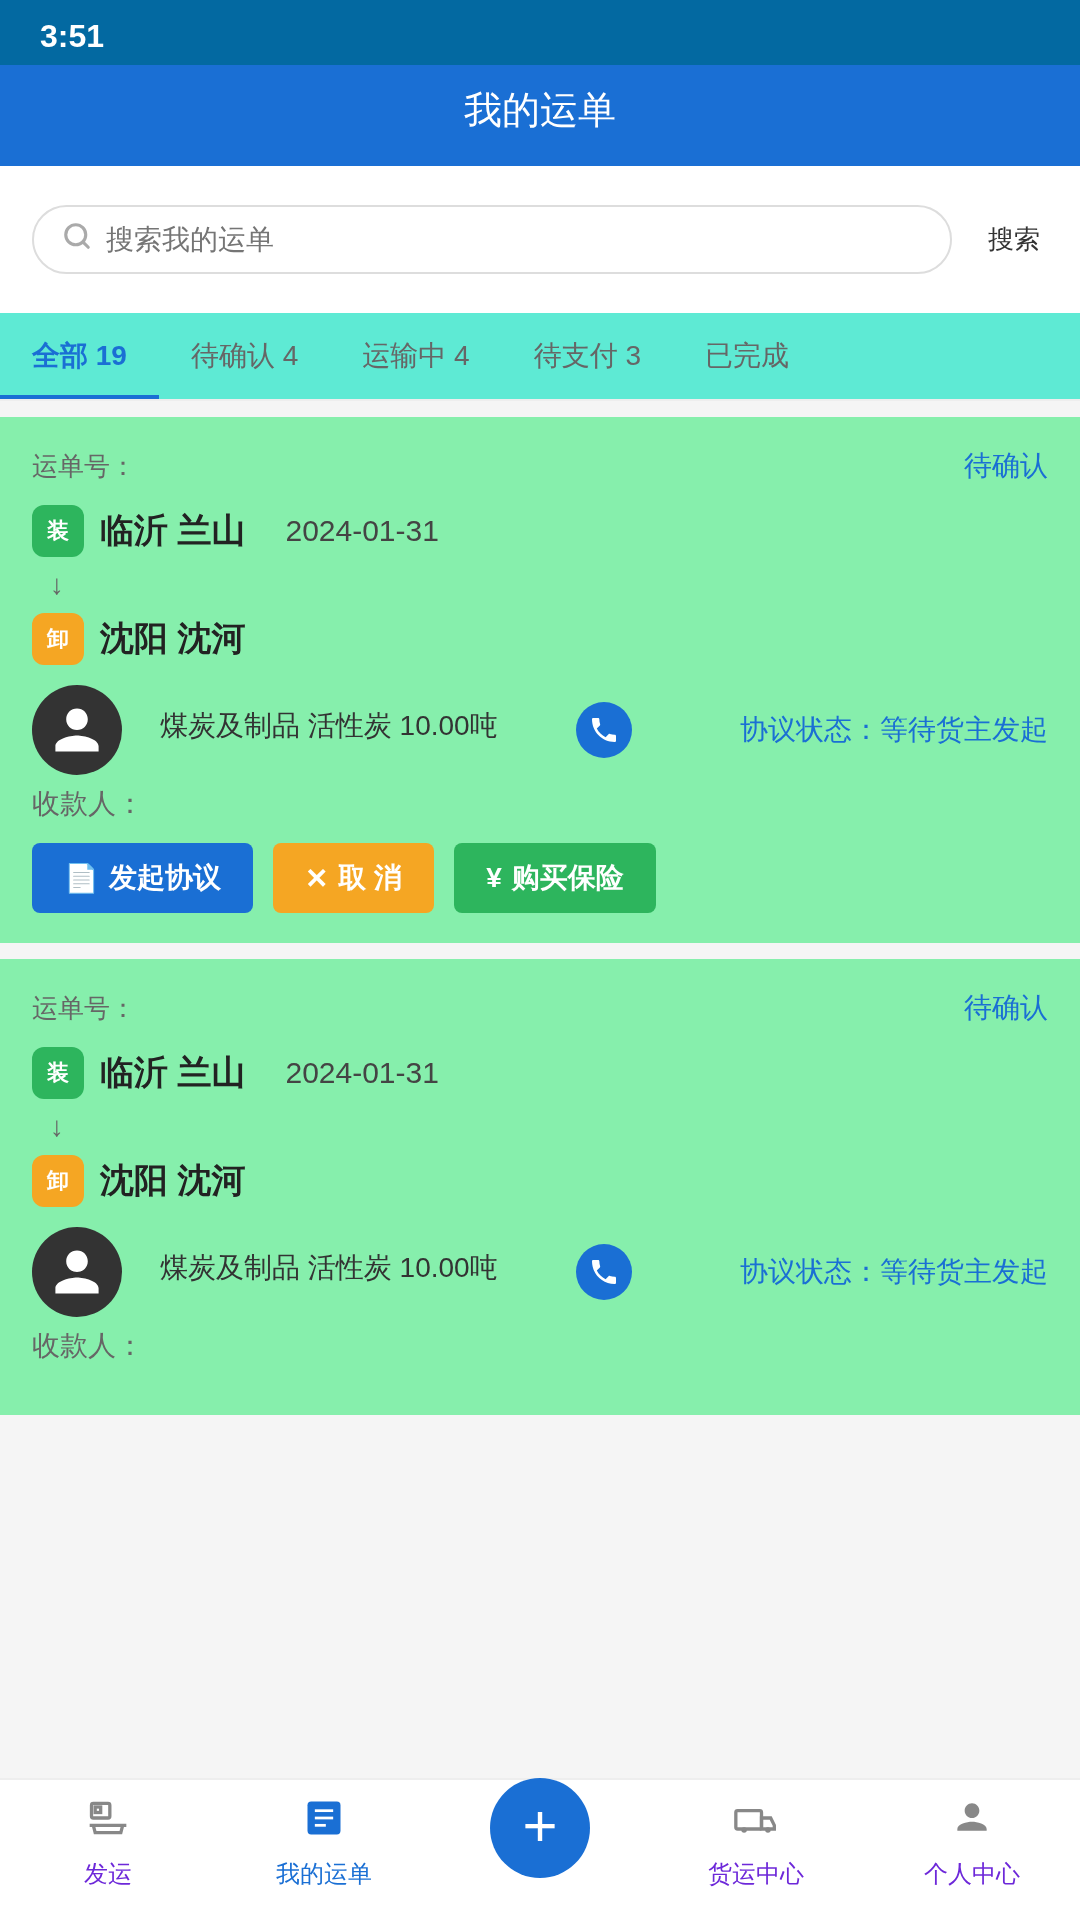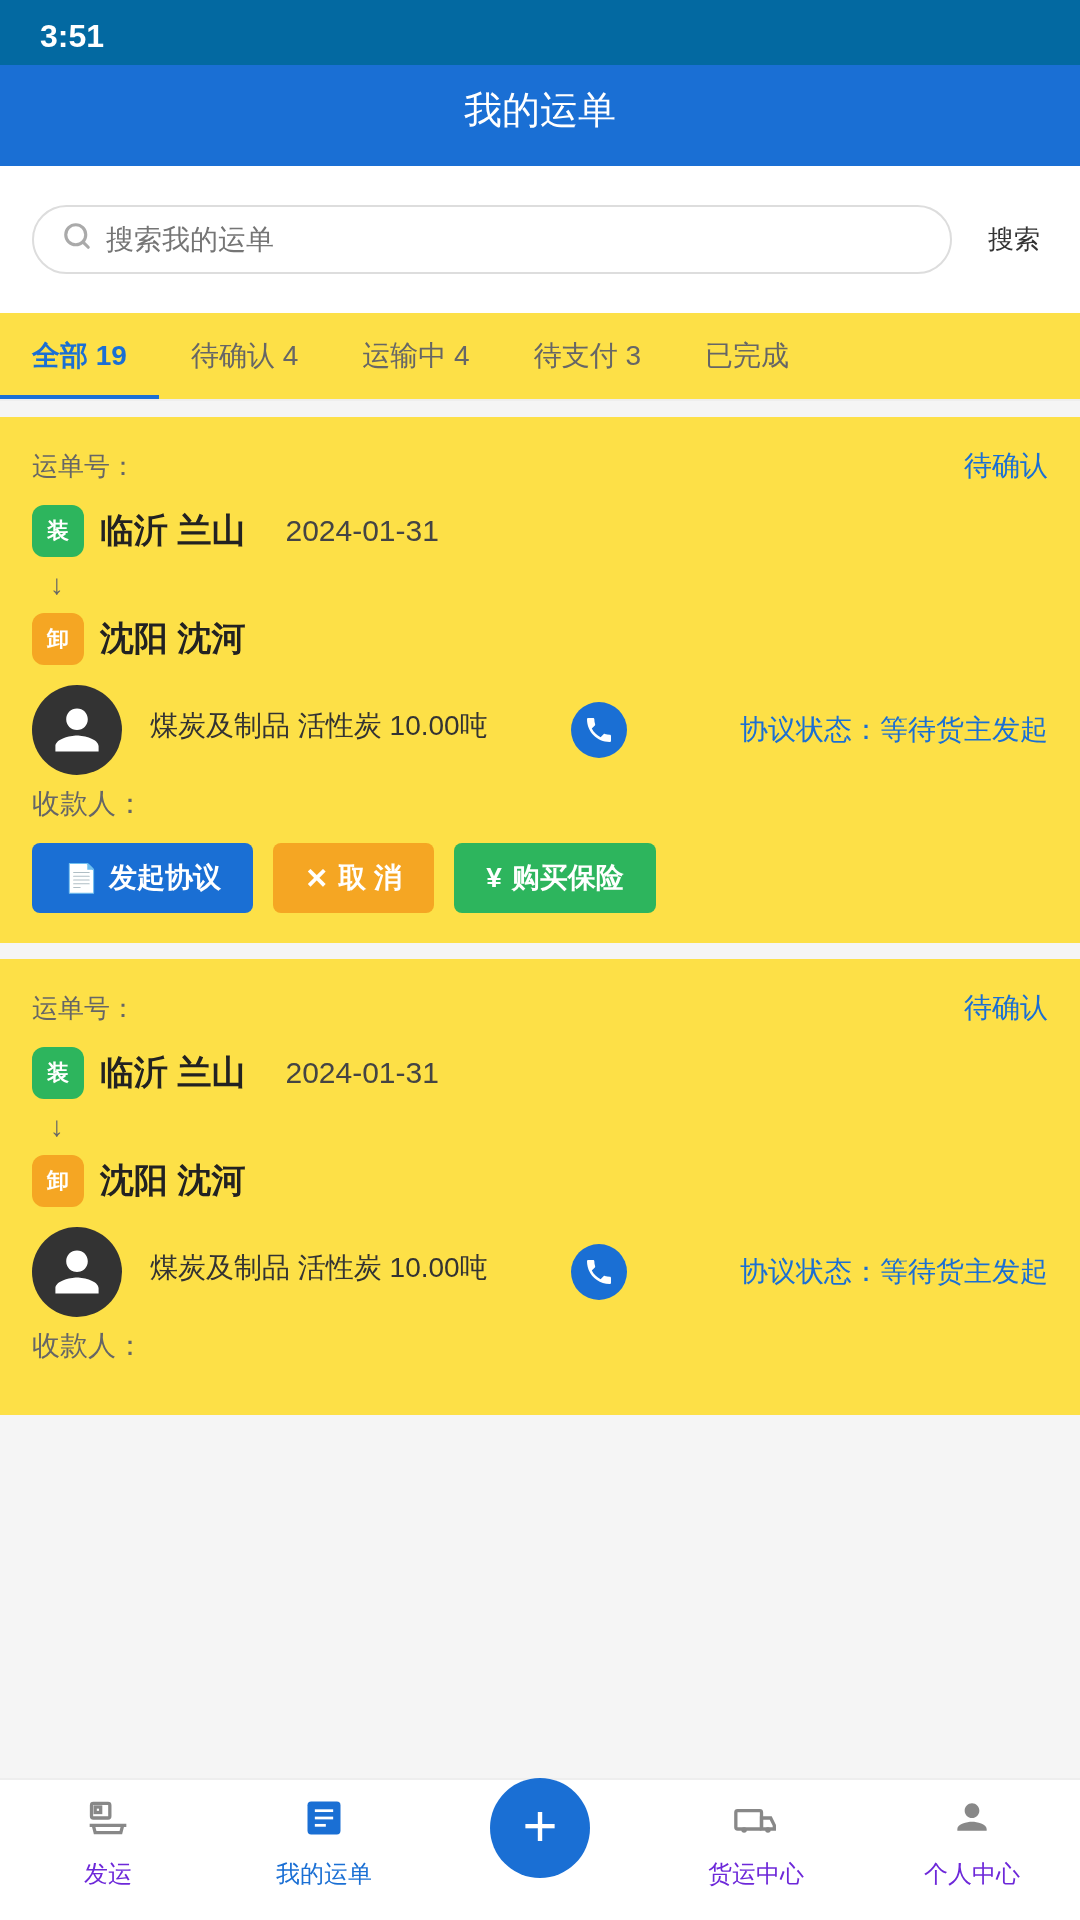--- a/index.html
+++ b/index.html
@@ -65,21 +65,21 @@
       font-size: 26px;
       color: #333;
       background: none;
       border: none;
       cursor: pointer;
       padding: 8px;
     }
 
     
     .tabs {
-      background: #fde047;
+      background: #5eead4;
       display: flex;
       border-bottom: 2px solid #eee;
       overflow-x: auto;
       white-space: nowrap;
     }
     .tab {
       padding: 24px 32px;
       font-size: 28px;
       color: #666;
       cursor: pointer;
@@ -98,21 +98,21 @@
       right: 0;
       height: 4px;
       background: #1a6fd4;
     }
     .tab-count {
       color: inherit;
     }
 
     
     .order-card {
-      background: #fde047;
+      background: #86efac;
       margin: 16px 0;
       padding: 30px 32px;
     }
     .order-header {
       display: flex;
       justify-content: space-between;
       align-items: center;
       margin-bottom: 20px;
     }
     .order-number {
@@ -167,21 +167,21 @@
       color: #666;
       font-size: 28px;
       padding: 4px 0;
     }
 
     
     .cargo-row {
       display: flex;
       align-items: center;
       margin: 20px 0 10px;
-      gap: 28px;
+      gap: 38px;
     }
     .avatar-circle {
       width: 90px;
       height: 90px;
       border-radius: 50%;
       background: #333;
       display: flex;
       align-items: center;
       justify-content: center;
       flex-shrink: 0;

